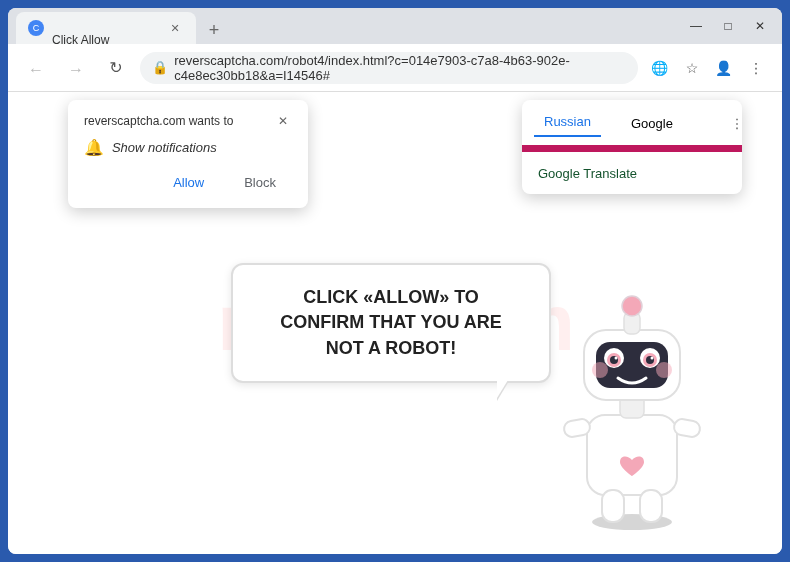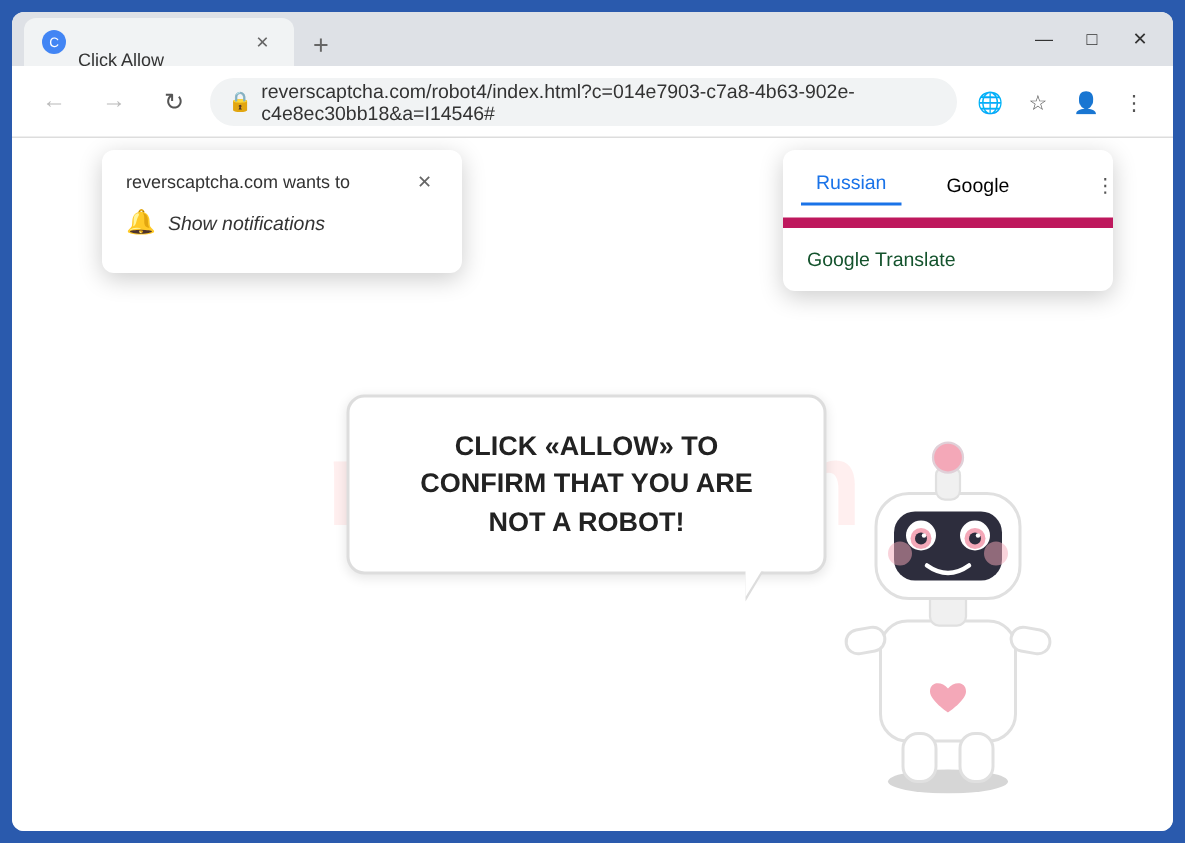--- a/index.html
+++ b/index.html
@@ -475,20 +475,24 @@
 
     <div class="notification-popup">
       <div class="popup-header">
         <span class="popup-title">reverscaptcha.com wants to</span>
         <div class="popup-close">✕</div>
       </div>
       <div class="popup-notification-row">
         <span class="bell-icon">🔔</span>
         <span class="notification-text">Show notifications</span>
       </div>
+      <div class="popup-buttons">
+        <button class="btn-allow">Allow</button>
+        <button class="btn-block">Block</button>
+      </div>
     </div>
 
     <div class="translate-popup">
       <div class="translate-header">
         <button class="translate-lang active">Russian</button>
         <button class="translate-lang">Google</button>
         <div class="translate-divider"></div>
         <div class="translate-options">
           <div class="translate-icon-btn">⋮</div>
           <div class="translate-icon-btn">✕</div>

